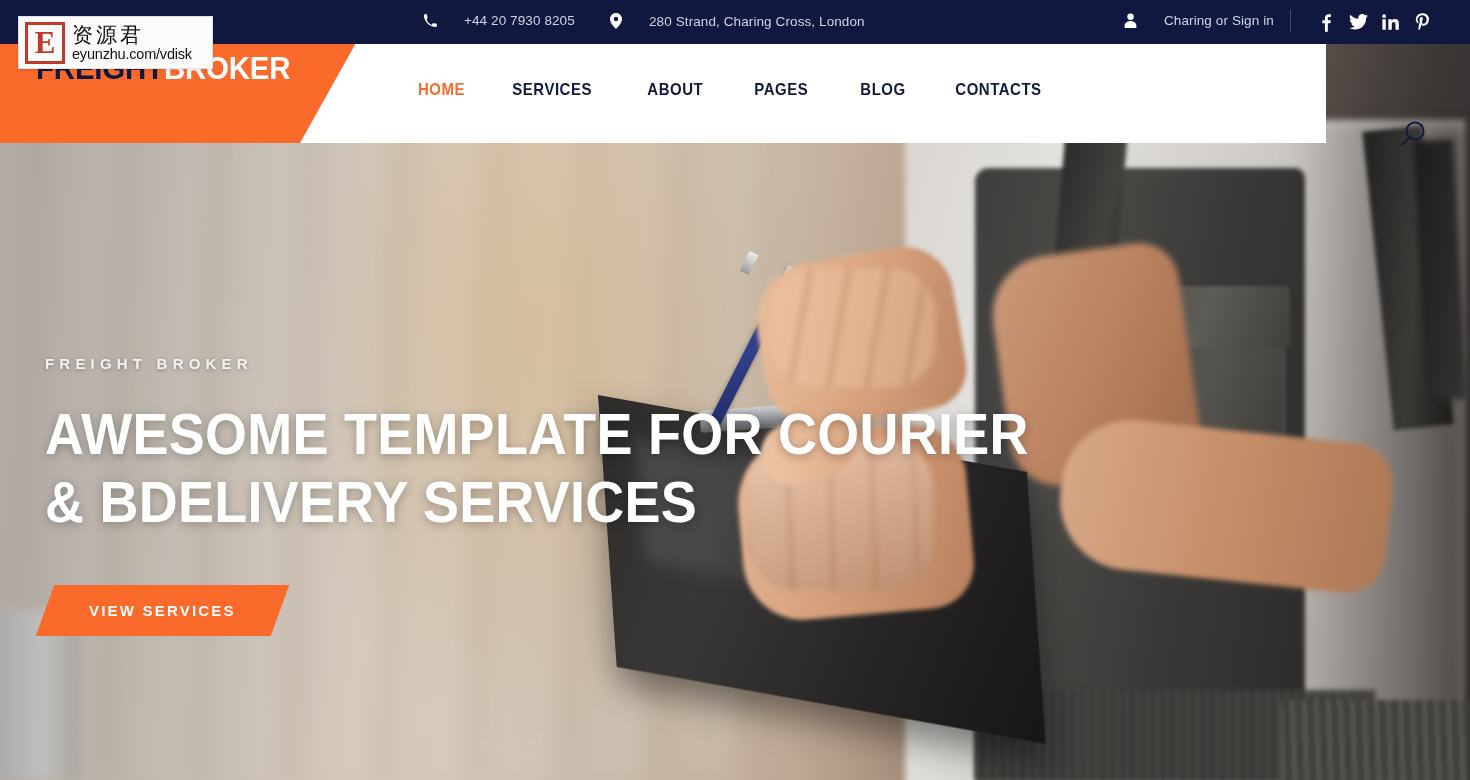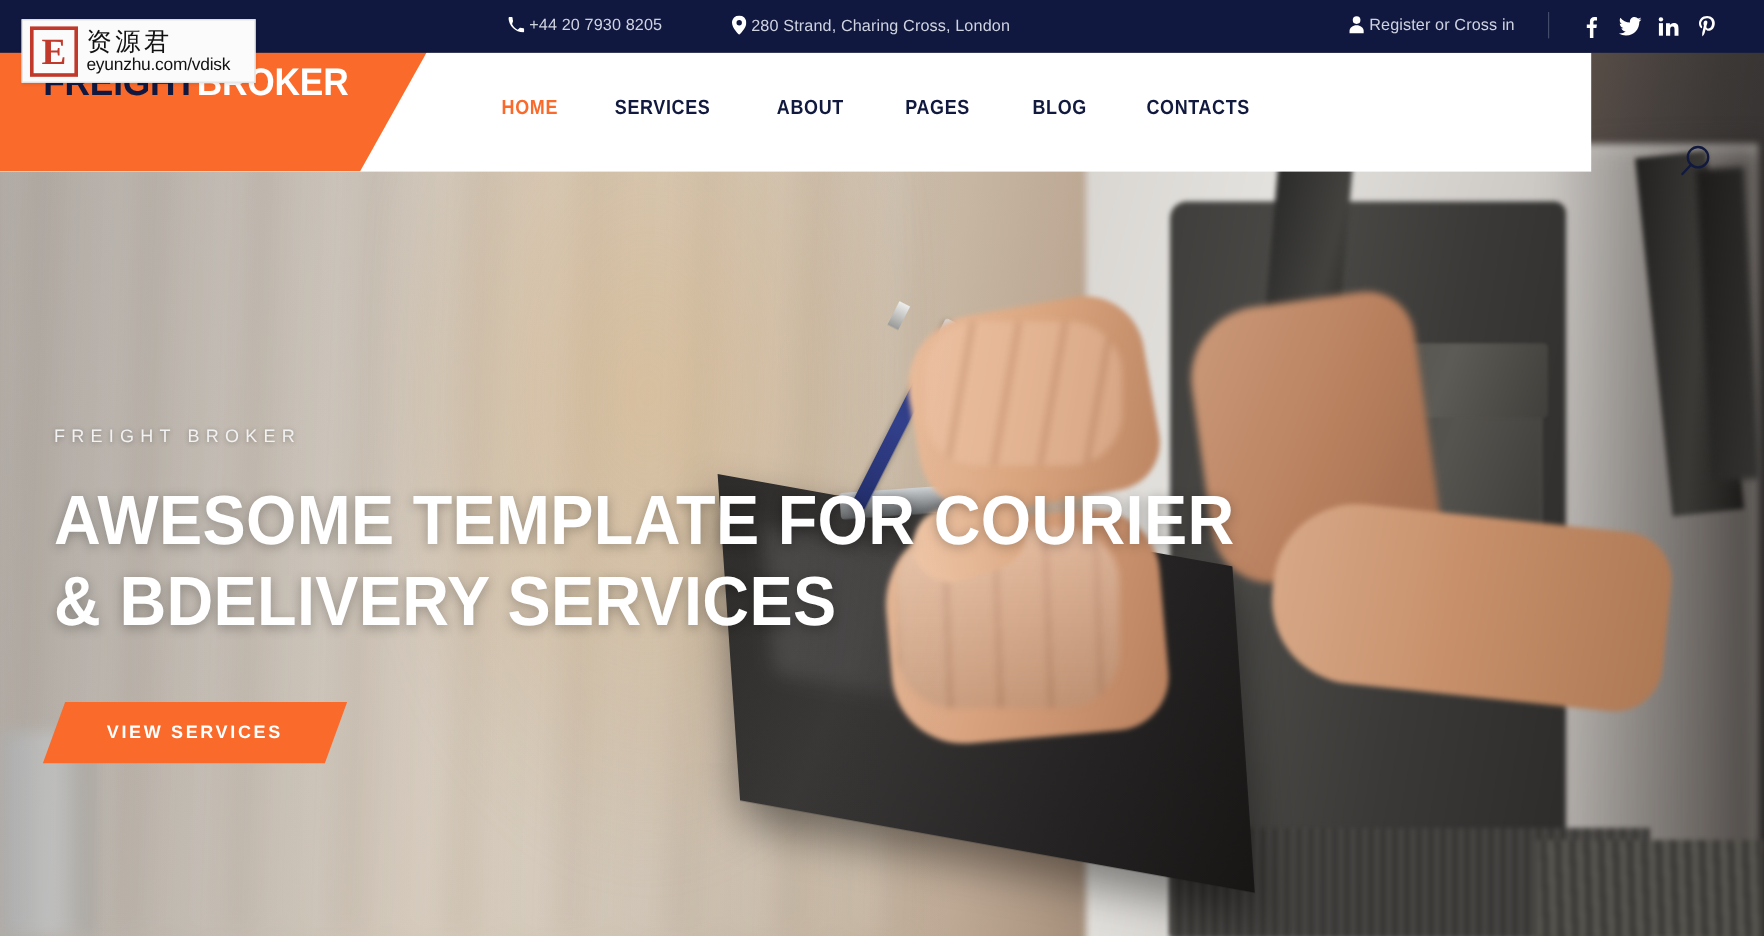--- a/index.html
+++ b/index.html
@@ -194,21 +194,21 @@
   .hero-vignette {
     position:absolute; inset:0;
     background:linear-gradient(90deg, rgba(30,25,22,0.16) 0%, rgba(30,25,22,0.05) 28%, rgba(0,0,0,0) 55%);
   }
 
   
   .topbar {
     position:absolute; left:0; top:0; width:1470px; height:44px;
     background:#101840; z-index:30;
   }
-  .tb-item { position:absolute; display:flex; align-items:center; gap:4px;
+  .tb-item { position:absolute; display:flex; align-items:center; gap:27px;
     color:#cfd3e0; font-size:13.5px; letter-spacing:.1px; white-space:nowrap; }
   .tb-phone { left:423px; top:13px; }
   .tb-addr  { left:610px; top:13px; }
   .tb-auth  { left:1124px; top:13px; }
   .tb-item svg { display:block; }
   .tb-sep { position:absolute; left:1290px; top:10px; width:1px; height:22px;
             background:rgba(255,255,255,0.22); }
   .socials { position:absolute; left:1310px; top:11px; display:flex; gap:0; align-items:center; }
   .soc { width:32px; height:22px; display:flex; align-items:center; justify-content:center;
          color:#ffffff; cursor:pointer; }
@@ -268,21 +268,21 @@
   }
   .wm-right { display:flex; flex-direction:column; justify-content:center; gap:1px; }
   .wm-cn { font-size:21px; color:#111; font-family:"DejaVu Sans", sans-serif;
            letter-spacing:3px; line-height:1.05; }
   .wm-url { font-size:14.5px; color:#111; font-family:"Liberation Sans", sans-serif;
             letter-spacing:-0.2px; line-height:1; }
 
   
   .hero-content { position:absolute; left:45px; top:355px; z-index:20; }
   .eyebrow {
-    font-size:15px; letter-spacing:5.2px; color:#f2f2f2; font-weight:400;
+    font-size:15px; letter-spacing:5.2px; color:#f2f2f2; font-weight:700;
     text-transform:uppercase; text-shadow:0 1px 4px rgba(0,0,0,0.3);
   }
   .headline {
     margin-top:28px; color:#ffffff;
     font-family:"Liberation Sans Narrow","Liberation Sans", sans-serif;
     font-size:58px; font-weight:bold; line-height:1.18;
     letter-spacing:0.3px; text-transform:uppercase;
     text-shadow:0 2px 10px rgba(0,0,0,0.28);
     transform:scaleX(0.93); transform-origin:left top;
   }
@@ -362,21 +362,21 @@
       <span>280 Strand, Charing Cross, London</span>
     </div>
 
     <div class="tb-item tb-auth">
       <span>
         <svg width="13" height="15" viewBox="0 0 24 28" fill="#ffffff">
           <circle cx="12" cy="7" r="6"></circle>
           <path d="M12 15c-6 0-11 4-11 9v4h22v-4c0-5-5-9-11-9z"></path>
         </svg>
       </span>
-      <span>Register or Cross in</span>
+      <span>Charing or Sign in</span>
     </div>
 
     <div class="tb-sep"></div>
 
     <div class="socials">
       <div class="soc">
         <svg width="10" height="19" viewBox="0 0 12 22" fill="#ffffff">
           <path d="M8.2 22V12h3l.5-3.6H8.2V6.1c0-1 .3-1.7 1.8-1.7h1.9V1.2C11.6 1.1 10.5 1 9.2 1 6.5 1 4.7 2.6 4.7 5.6v2.8H1.6V12h3.1v10h3.5z"></path>
         </svg>
       </div>

